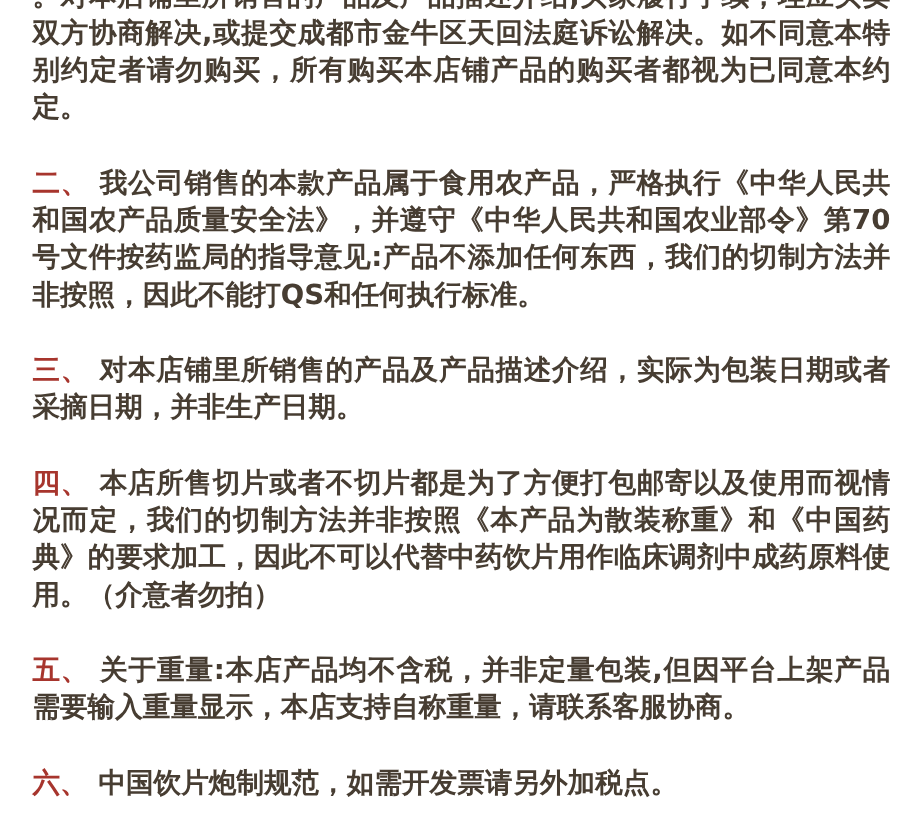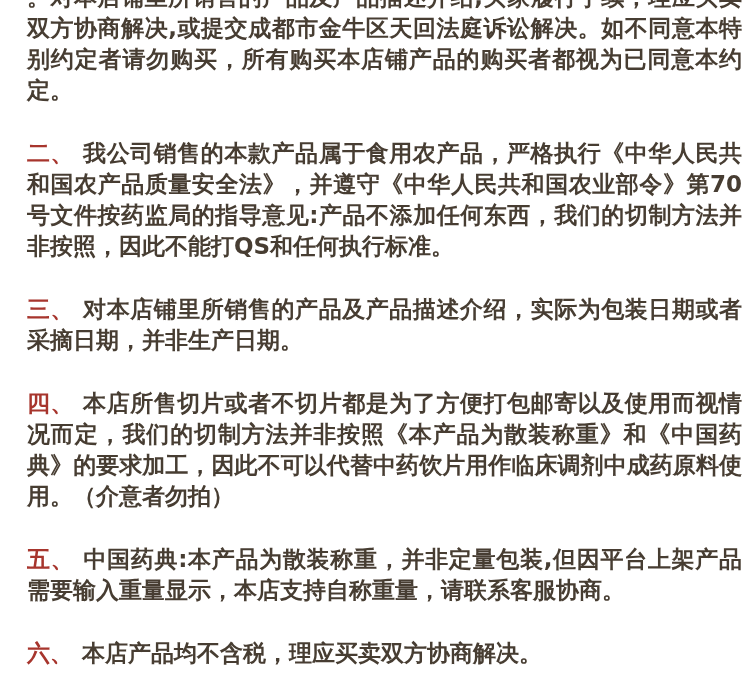--- a/index.html
+++ b/index.html
@@ -43,17 +43,17 @@
 <div class="doc">
 
   <p class="clause clipped-top"><span class="clause-text">。对本店铺里所销售的产品及产品描述介绍,买家履行手续，理应买卖双方协商解决,或提交成都市金牛区天回法庭诉讼解决。如不同意本特别约定者请勿购买，所有购买本店铺产品的购买者都视为已同意本约定。</span></p>
 
   <p class="clause"><span class="clause-num">二、</span><span class="clause-text">我公司销售的本款产品属于食用农产品，严格执行《中华人民共和国农产品质量安全法》，并遵守《中华人民共和国农业部令》第70号文件按药监局的指导意见:产品不添加任何东西，我们的切制方法并非按照，因此不能打QS和任何执行标准。</span></p>
 
   <p class="clause"><span class="clause-num">三、</span><span class="clause-text">对本店铺里所销售的产品及产品描述介绍，实际为包装日期或者采摘日期，并非生产日期。</span></p>
 
   <p class="clause"><span class="clause-num">四、</span><span class="clause-text">本店所售切片或者不切片都是为了方便打包邮寄以及使用而视情况而定，我们的切制方法并非按照《本产品为散装称重》和《中国药典》的要求加工，因此不可以代替中药饮片用作临床调剂中成药原料使用。（介意者勿拍）</span></p>
 
-  <p class="clause"><span class="clause-num">五、</span><span class="clause-text">中国药典:本产品为散装称重，并非定量包装,但因平台上架产品需要输入重量显示，本店支持自称重量，请联系客服协商。</span></p>
+  <p class="clause"><span class="clause-num">五、</span><span class="clause-text">关于重量:本店产品均不含税，并非定量包装,但因平台上架产品需要输入重量显示，本店支持自称重量，请联系客服协商。</span></p>
 
-  <p class="clause"><span class="clause-num">六、</span><span class="clause-text">本店产品均不含税，理应买卖双方协商解决。</span></p>
+  <p class="clause"><span class="clause-num">六、</span><span class="clause-text">中国饮片炮制规范，如需开发票请另外加税点。</span></p>
 
 </div>
 
 </body></html>

